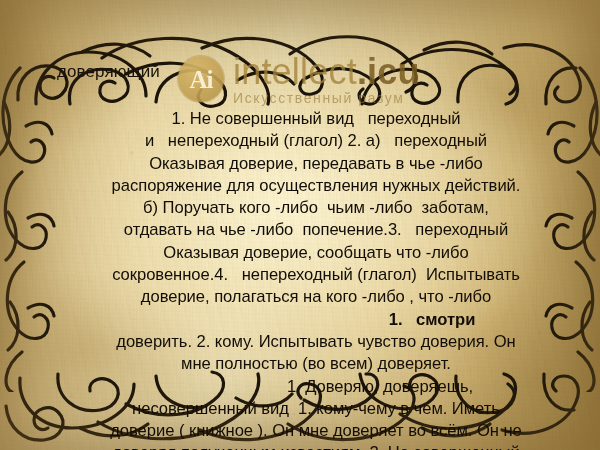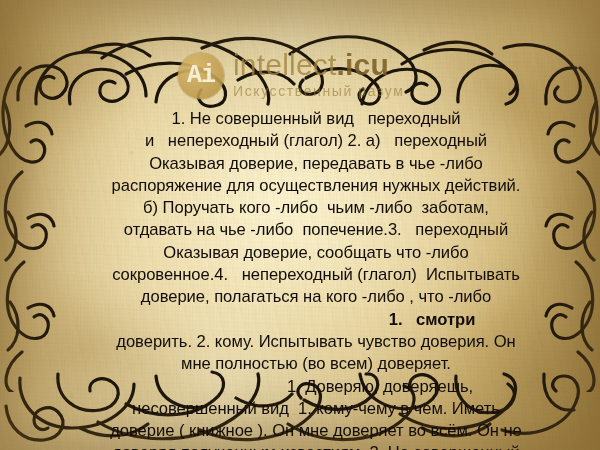--- a/index.html
+++ b/index.html
@@ -53,24 +53,24 @@
   
   .wm{position:absolute;left:178px;top:52px;display:flex;align-items:center;gap:9px;pointer-events:none;}
   .wm-badge{
     width:46px;height:46px;border-radius:50%;
     background:radial-gradient(circle at 36% 30%, rgba(214,182,104,.92), rgba(176,143,67,.88));
     display:flex;align-items:center;justify-content:center;
     box-shadow:0 0 0 1px rgba(150,120,58,.35);
   }
   .wm-badge span{
     font-size:25px;font-weight:700;color:#f6edd2;letter-spacing:-1px;
-    font-family:Liberation Mono, monospace;line-height:1;
+    font-family:Liberation Serif, serif;line-height:1;
   }
   .wm-txt{display:flex;flex-direction:column;justify-content:center;}
-  .wm-main{font-size:30px;line-height:26px;color:rgba(163,130,58,.78);letter-spacing:.2px;}
+  .wm-main{font-size:36px;line-height:26px;color:rgba(163,130,58,.78);letter-spacing:.2px;margin-top:7px;}
   .wm-main b{color:rgba(120,92,34,.86);font-weight:700;}
   .wm-sub{font-size:14px;line-height:15px;color:rgba(150,122,60,.62);letter-spacing:1.6px;margin-top:6px;}
 
   
   .headword{
     position:absolute;left:57px;top:62px;
     font-size:17px;color:#18120a;letter-spacing:.1px;white-space:nowrap;
   }
 
   
@@ -170,16 +170,17 @@
   <div class="wm">
     <div class="wm-badge">
       <span>Ai</span>
     </div>
     <div class="wm-txt">
       <div class="wm-main"><span>intellect</span><b>.icu</b></div>
       <div class="wm-sub">Искусственный  разум</div>
     </div>
   </div>
 
+  <div class="headword">доверяющий</div>
 
   <div class="body-text"><span class="ln">1. Не совершенный вид   переходный</span><span class="ln">и   непереходный (глагол) 2. а)   переходный</span><span class="ln">Оказывая доверие, передавать в чье -либо</span><span class="ln">распоряжение для осуществления нужных действий.</span><span class="ln">б) Поручать кого -либо  чьим -либо  заботам,</span><span class="ln">отдавать на чье -либо  попечение.3.   переходный</span><span class="ln">Оказывая доверие, сообщать что -либо</span><span class="ln">сокровенное.4.   непереходный (глагол)  Испытывать</span><span class="ln">доверие, полагаться на кого -либо , что -либо</span><span class="ln ctr-a">1.   смотри</span><span class="ln">доверить. 2. кому. Испытывать чувство доверия. Он</span><span class="ln">мне полностью (во всем) доверяет.</span><span class="ln ctr-b">1. Доверяю, доверяешь,</span><span class="ln">несовершенный вид  1. кому-чему в чем. Иметь</span><span class="ln">доверие ( книжное ). Он мне доверяет во всём. Он не</span><span class="ln">доверял полученным известиям. 2. Не совершенный</span></div>
 
 </div>
 
 </body></html>

